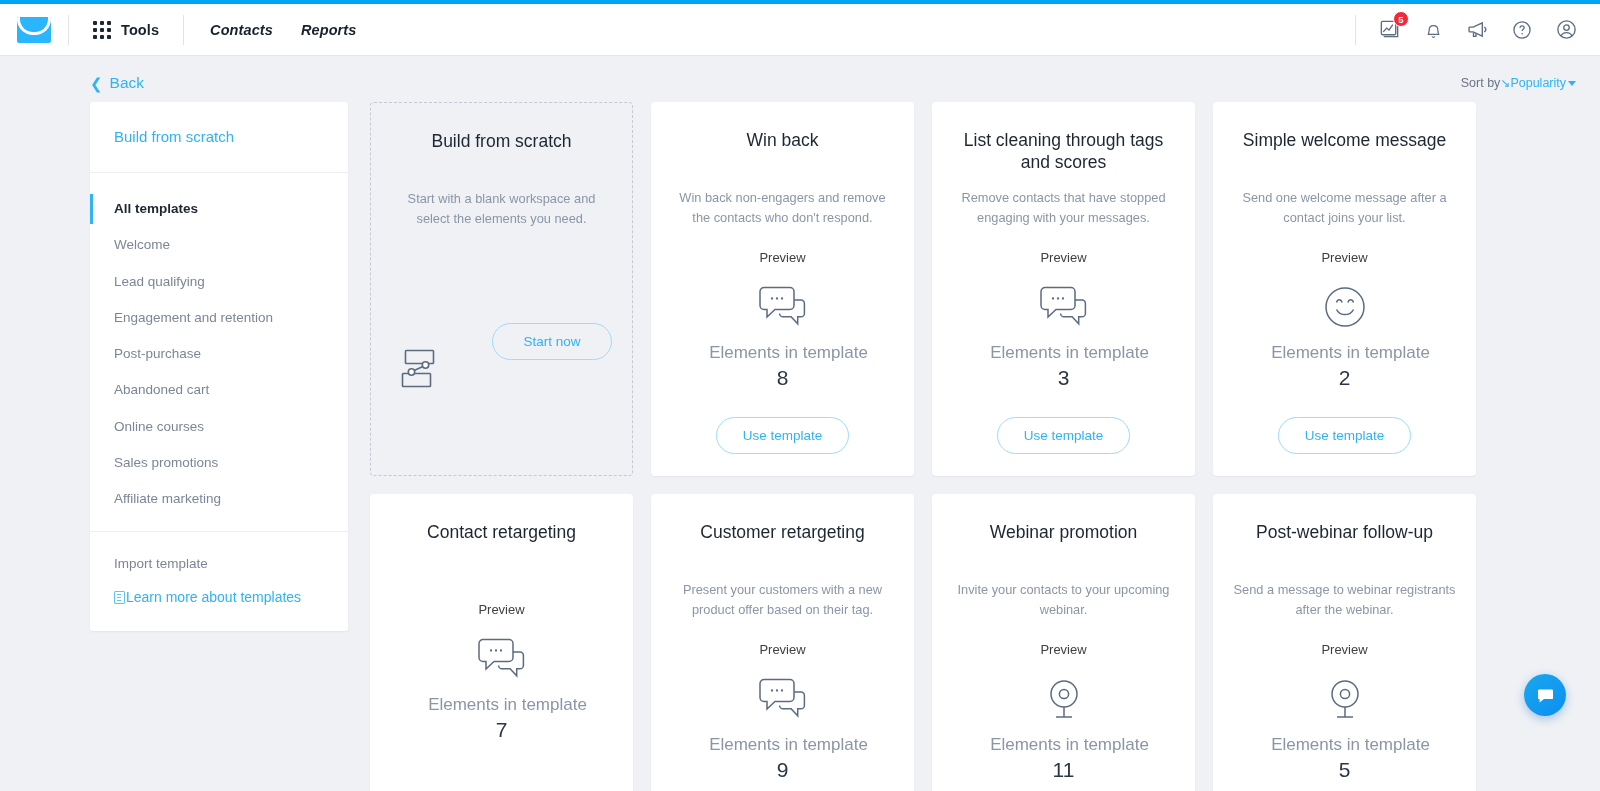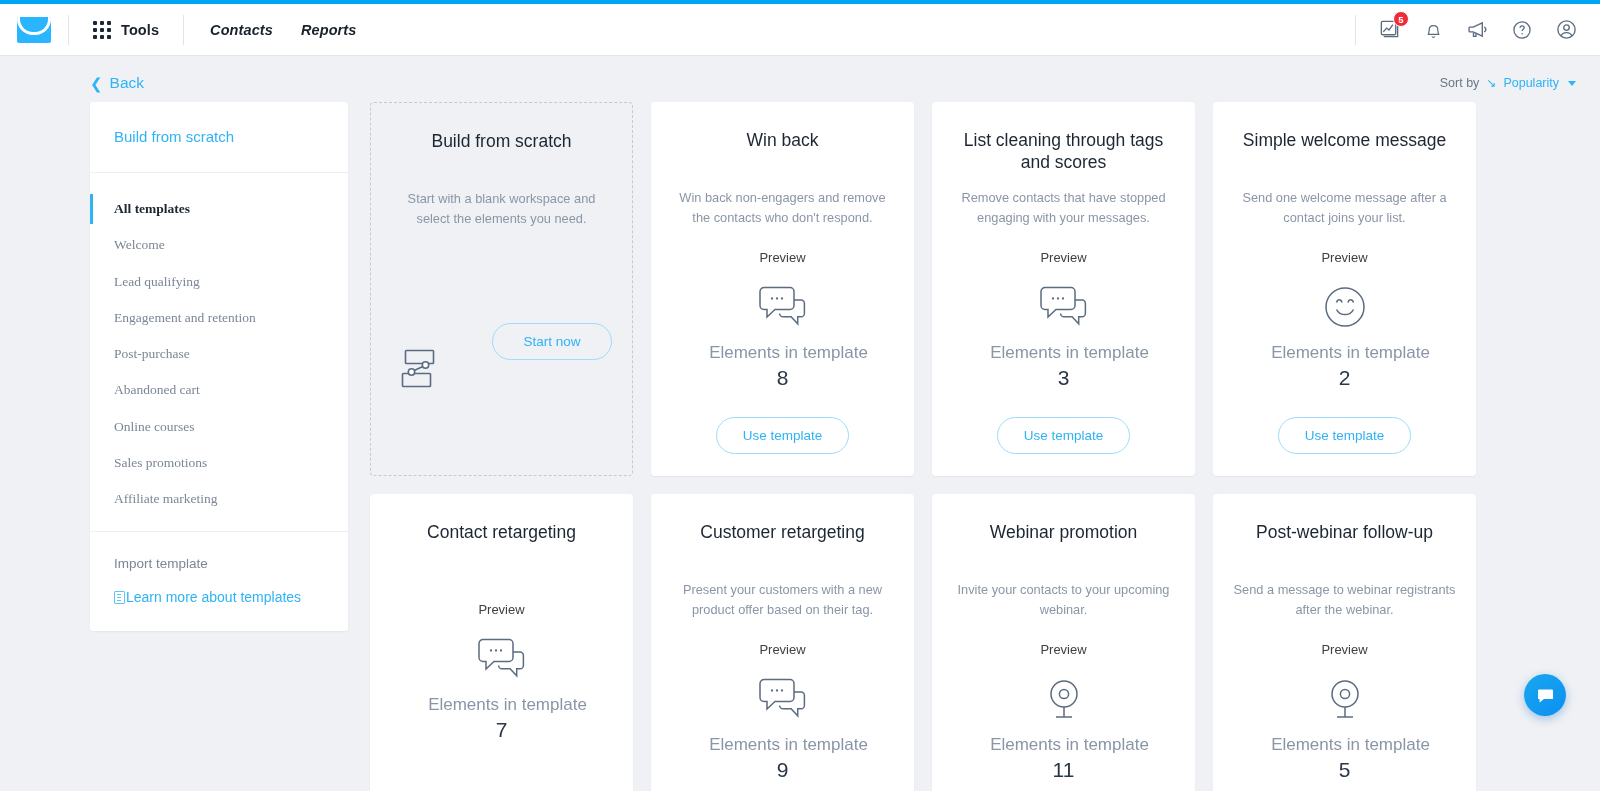--- a/index.html
+++ b/index.html
@@ -52,21 +52,21 @@
   .subbar {
     height: 44px; display: flex; align-items: center;
     padding: 10px 24px 0 90px; background: #eff1f5;
   }
   .back-link {
     display: flex; align-items: center; gap: 7px; color: #2eb3f5;
     font-size: 15.5px; cursor: pointer;
   }
   .back-chevron { font-size: 15px; line-height: 1; color: #2eb3f5; }
   .subbar-spacer { flex: 1; }
-  .sortby { display: flex; align-items: center; gap: 7px; font-size: 12.5px; }
+  .sortby { display: flex; align-items: center; font-size: 12.5px; }
   .sortby-label { color: #6a7685; }
   .sort-arrow-icon { color: #2eb3f5; font-size: 12px; }
   .sortby-value { color: #2eb3f5; cursor: pointer; }
   .caret-down {
     width: 0; height: 0; border-left: 4.5px solid transparent;
     border-right: 4.5px solid transparent; border-top: 5px solid #2eb3f5; margin-left: 2px;
   }
 
   
   .content {
@@ -76,21 +76,21 @@
   
   .sidebar {
     width: 258px; background: #ffffff; border-radius: 3px; flex: none;
     box-shadow: 0 1px 2px rgba(40,55,75,.06);
   }
   .sidebar-top { padding: 26px 0 26px 24px; border-bottom: 1px solid #eceff3; }
   .sidebar-scratch { color: #2eb3f5; font-size: 15px; cursor: pointer; }
   .sidebar-list { padding: 18px 0 14px 0; border-bottom: 1px solid #eceff3; }
   .sidebar-item {
     padding: 8px 10px 8px 24px; font-size: 13.5px; color: #7b8696;
-    cursor: pointer; position: relative; line-height: 1.5; font-family: Liberation Serif, serif;
+    cursor: pointer; position: relative; line-height: 1.5;
   }
   .sidebar-item.active { color: #1c2733; font-weight: 700; }
   .sidebar-item.active::before {
     content: ""; position: absolute; left: 0; top: 3px; bottom: 3px;
     width: 3px; background: #2eb3f5;
   }
   .sidebar-bottom { padding: 18px 12px 26px 24px; }
   .sidebar-import { font-size: 13.5px; color: #7b8696; cursor: pointer; padding: 6px 0 18px 0; }
   .sidebar-learn {
     display: flex; align-items: center; gap: 1px; color: #2eb3f5;

